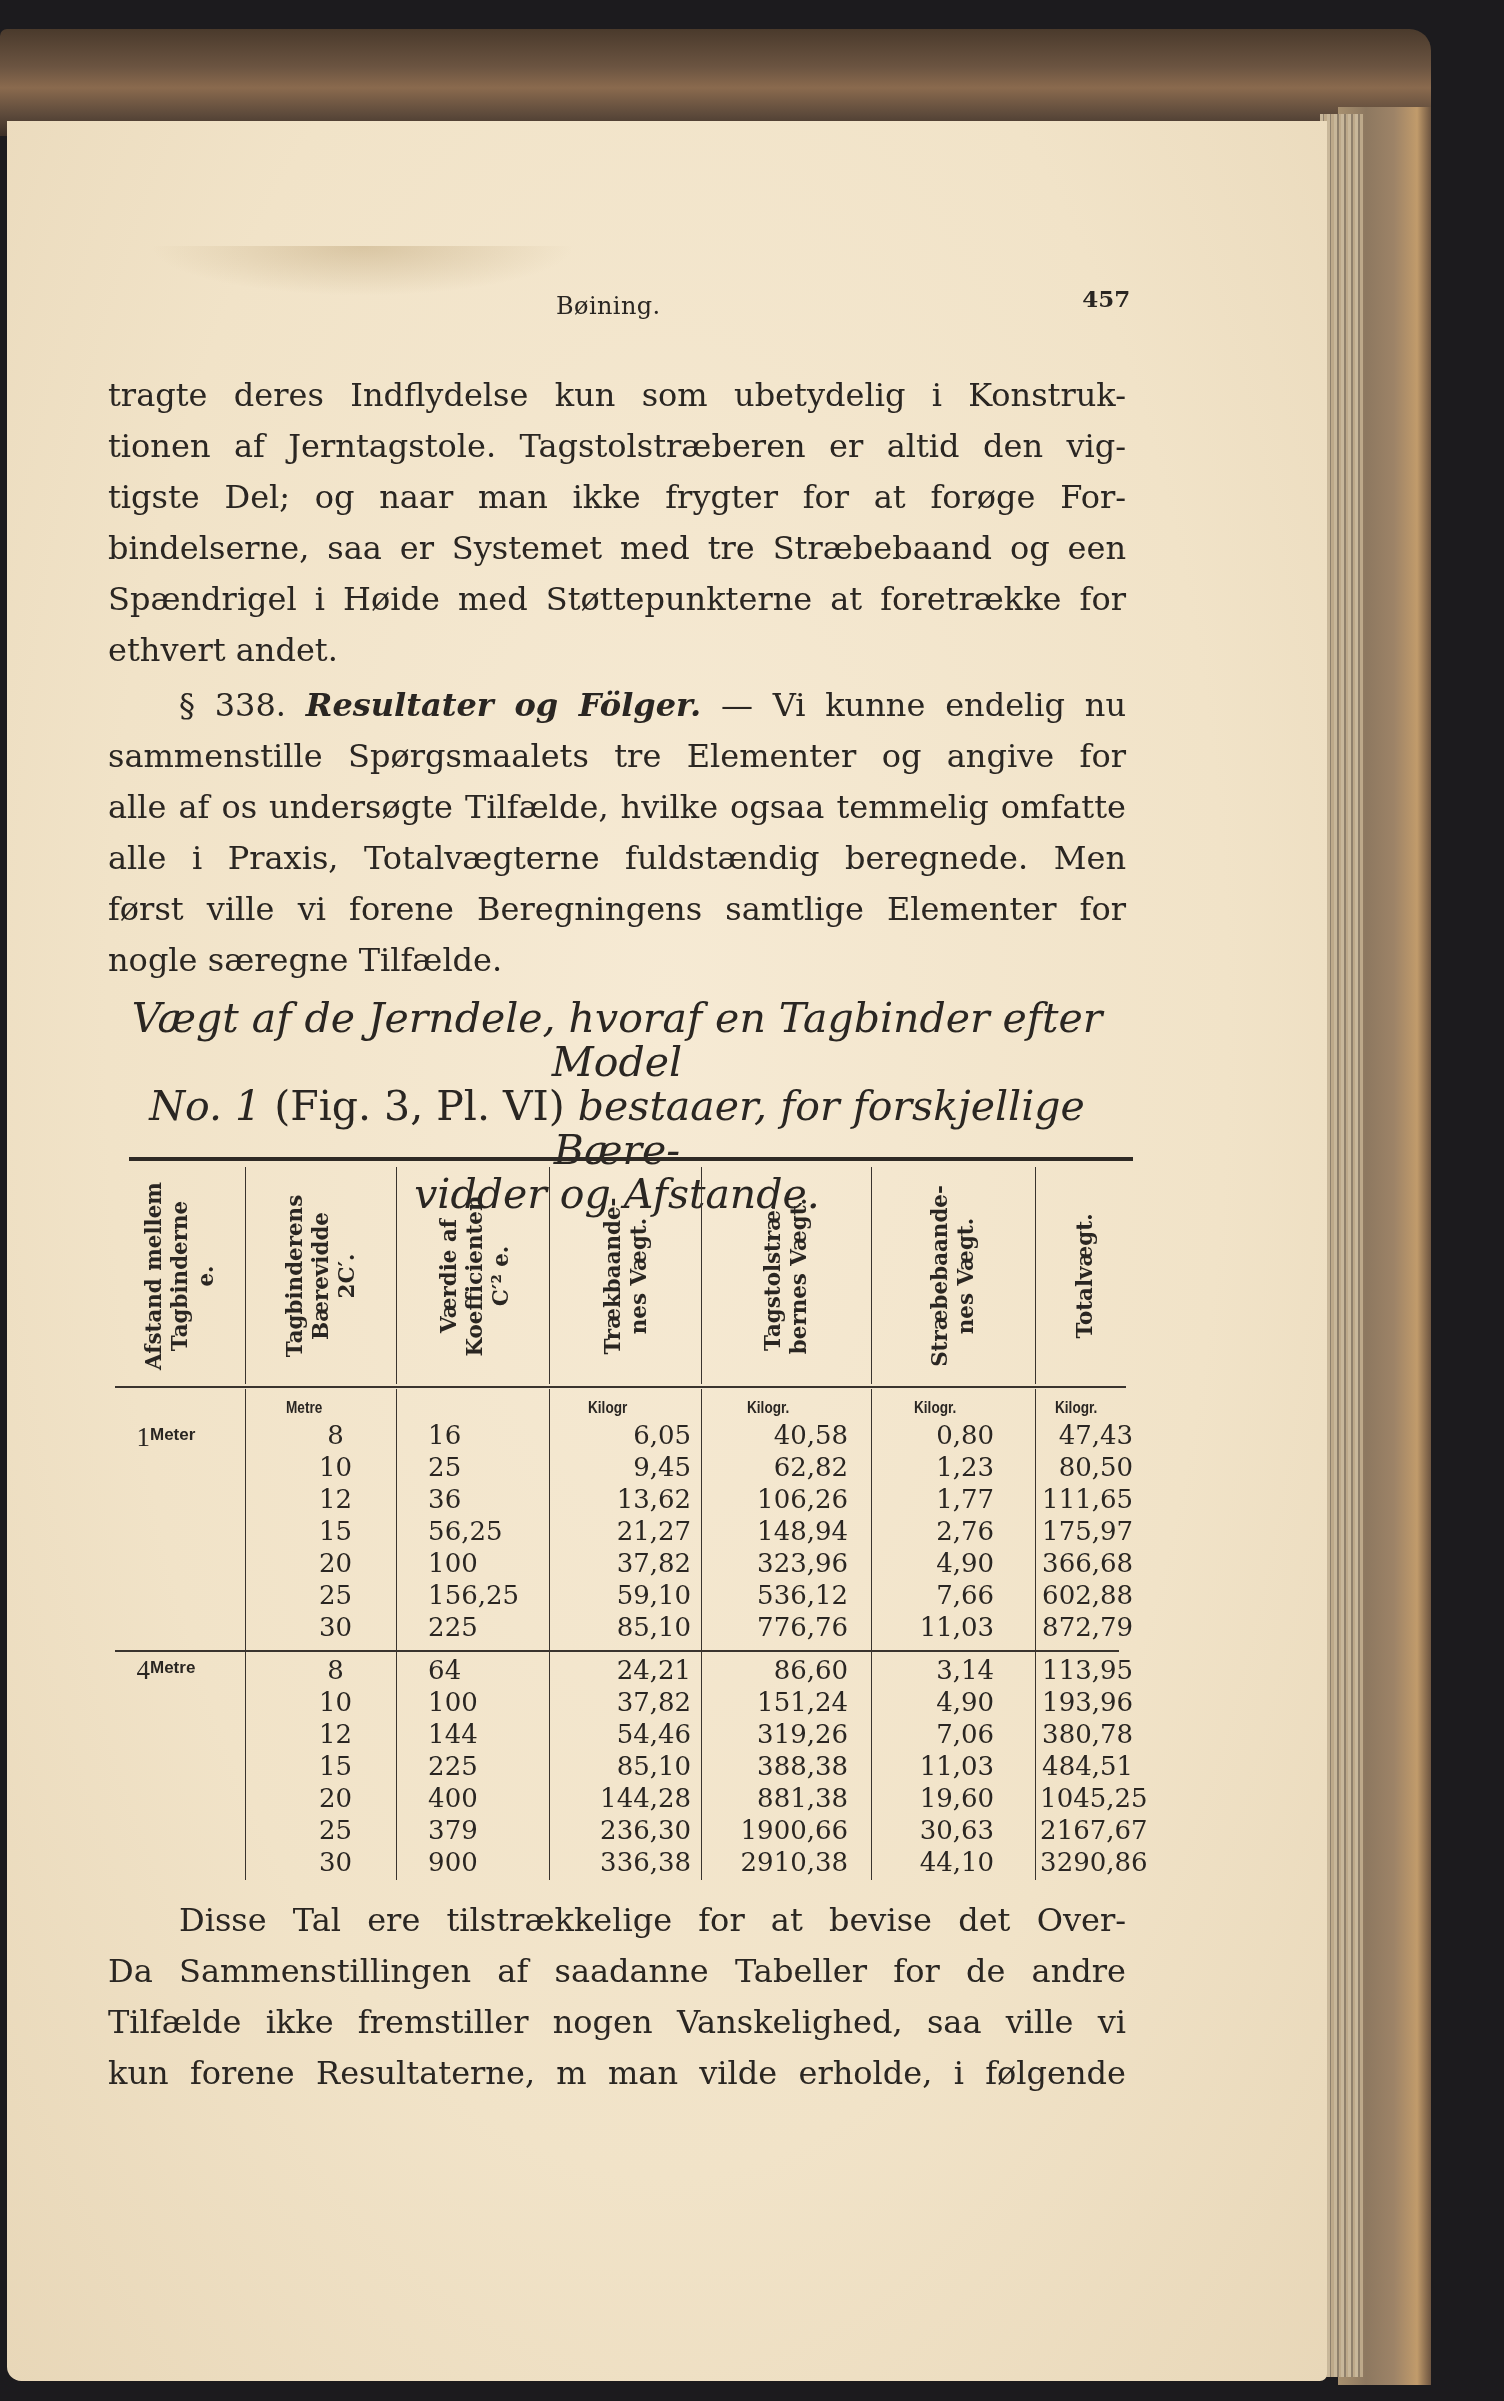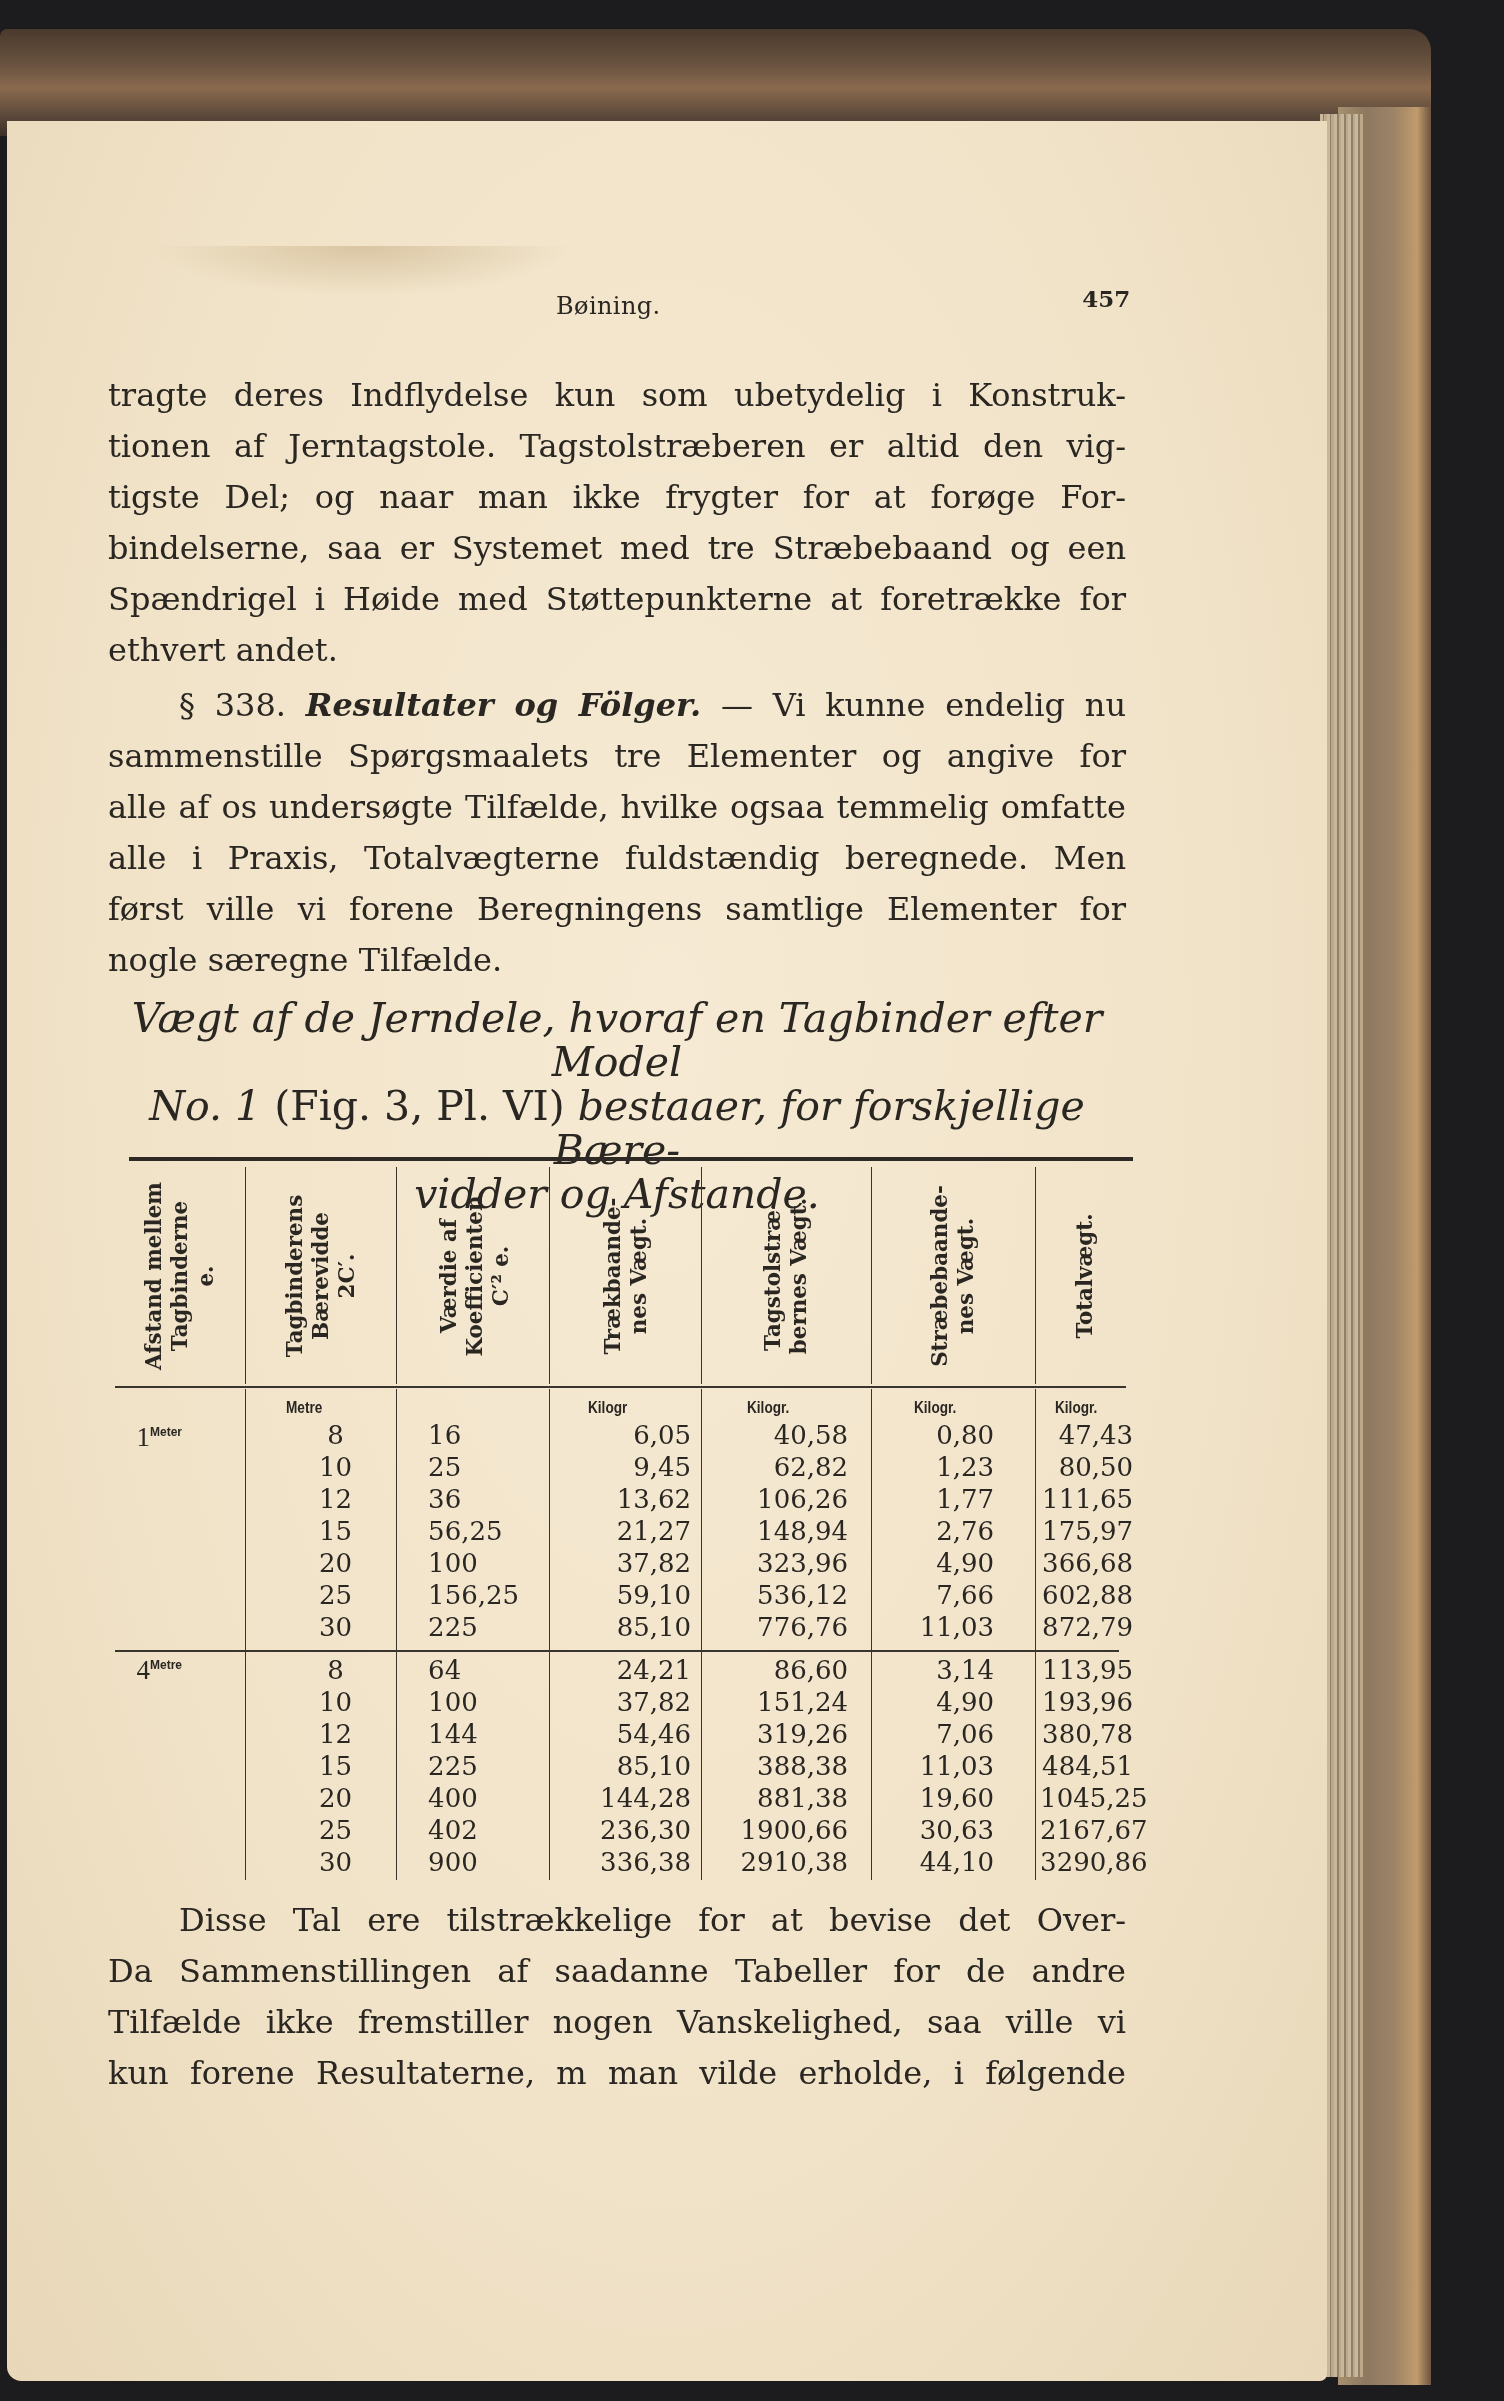--- a/index.html
+++ b/index.html
@@ -73,21 +73,21 @@
     transform:rotate(-90deg); white-space:nowrap; text-align:center;
     font-family:"DejaVu Serif", serif; font-weight:bold; font-size:21.4px; line-height:26px;
   }
   .unit {
     position:absolute; font-family:"Liberation Sans", sans-serif; font-weight:bold; font-size:17px;
     transform:scaleX(0.8); transform-origin:left;
   }
   .group-label {
     position:absolute; font-family:"Liberation Serif", serif; font-size:27px;
   }
-  .group-label small { font-family:"Liberation Sans", sans-serif; font-weight:bold; font-size:12px; vertical-align:top; position:relative; top:2.8px; }
+  .group-label small { font-family:"Liberation Sans", sans-serif; font-weight:bold; font-size:17px; vertical-align:top; position:relative; top:2.8px; }
   .col {
     position:absolute; font-family:"DejaVu Serif", serif; font-size:26px; line-height:32px;
   }
   .col div { white-space:nowrap; }
   .col.right div { text-align:right; }
   .col.left div { text-align:left; }
   .col.center div { text-align:center; }
 </style>
 </head>
 <body>
@@ -261,21 +261,21 @@
       <div>20</div>
       <div>25</div>
       <div>30</div>
     </div>
     <div class="col left" style="left:313px; top:497px; width:114px;">
       <div>64</div>
       <div>100</div>
       <div>144</div>
       <div>225</div>
       <div>400</div>
-      <div>402</div>
+      <div>379</div>
       <div>900</div>
     </div>
     <div class="col right" style="left:441px; top:497px; width:135px;">
       <div>24,21</div>
       <div>37,82</div>
       <div>54,46</div>
       <div>85,10</div>
       <div>144,28</div>
       <div>236,30</div>
       <div>336,38</div>

